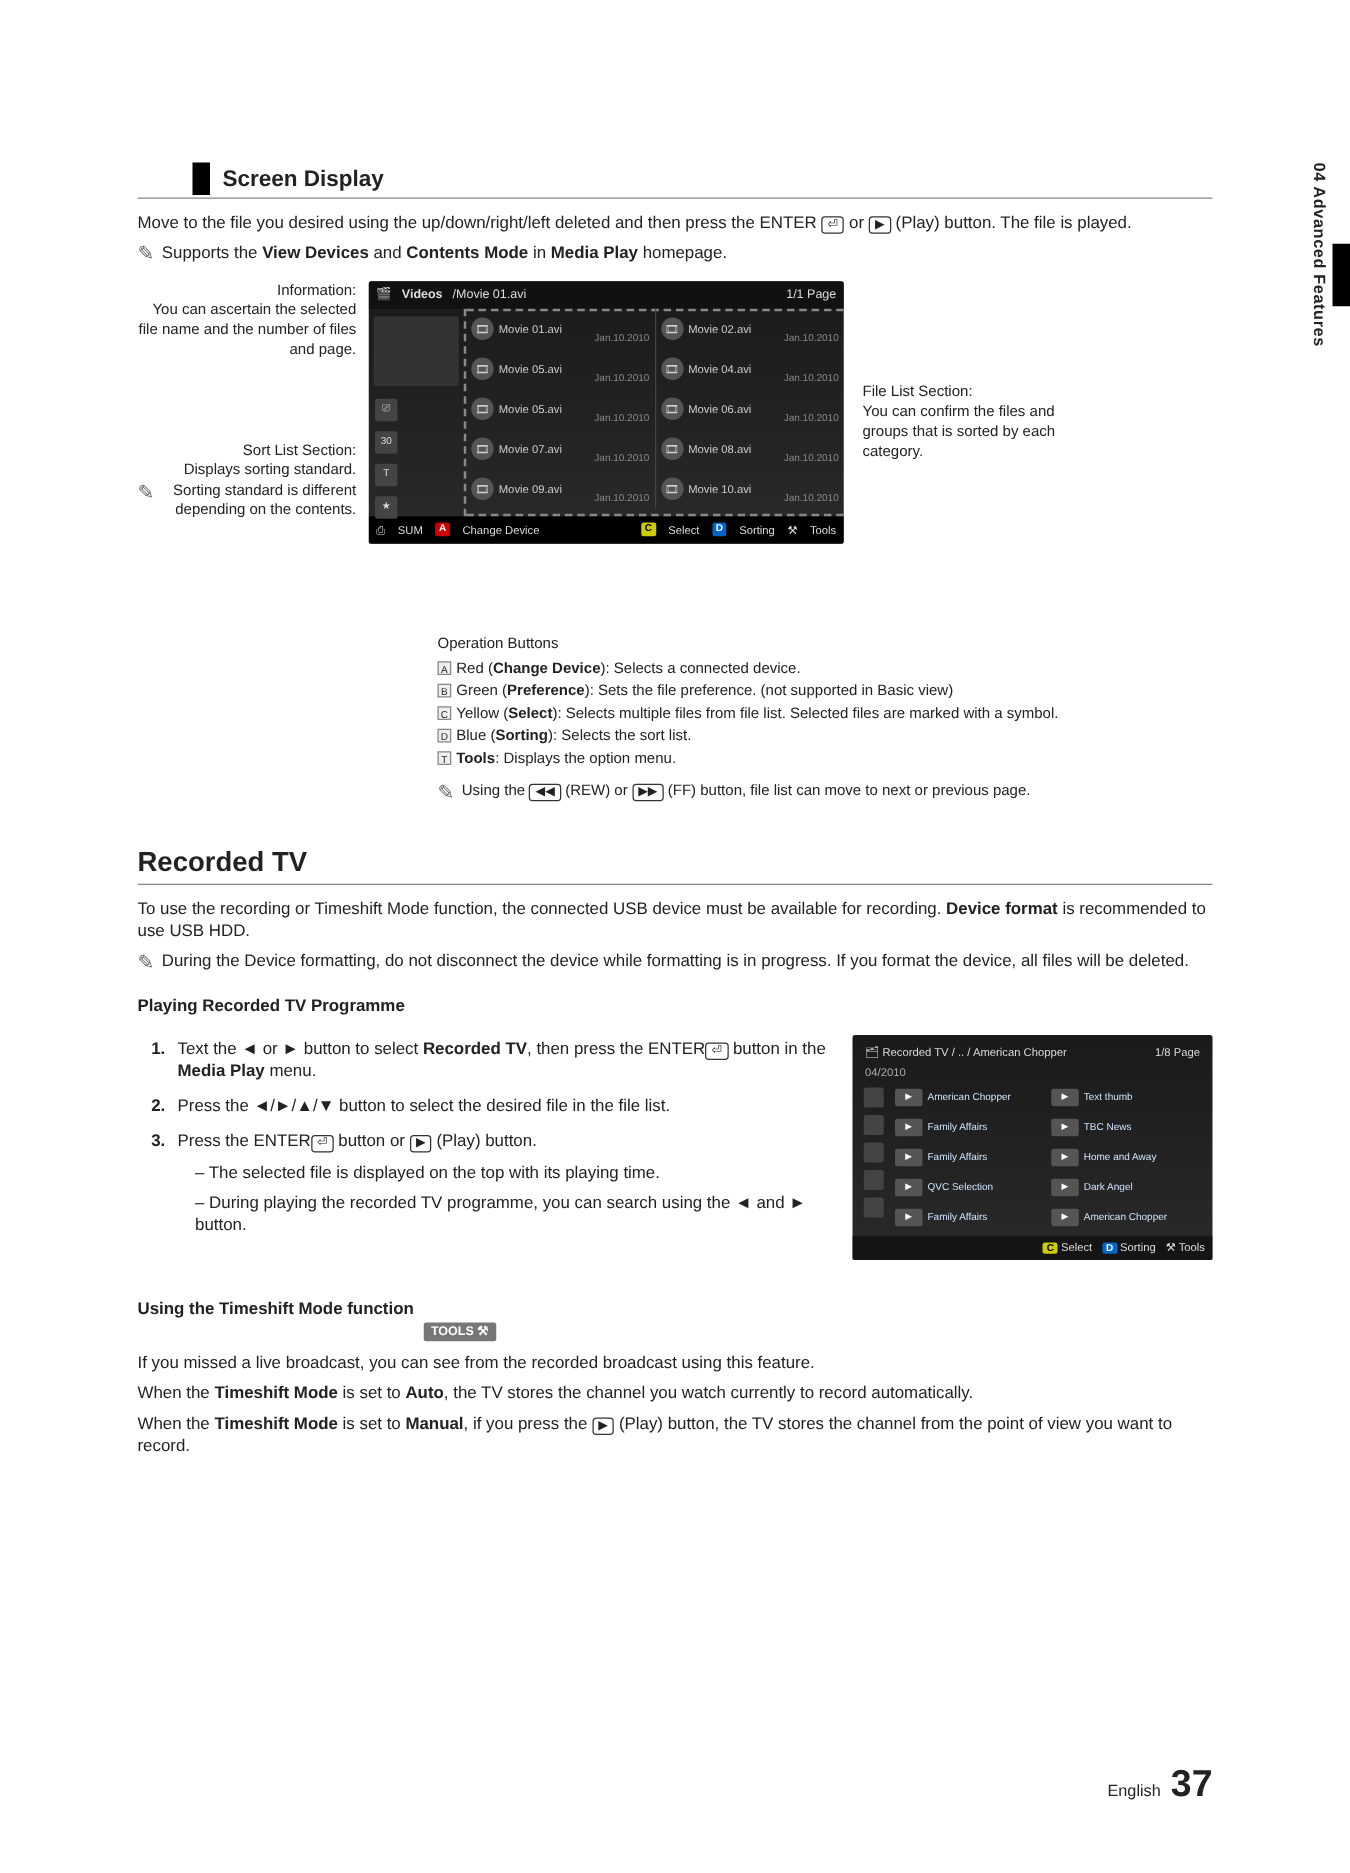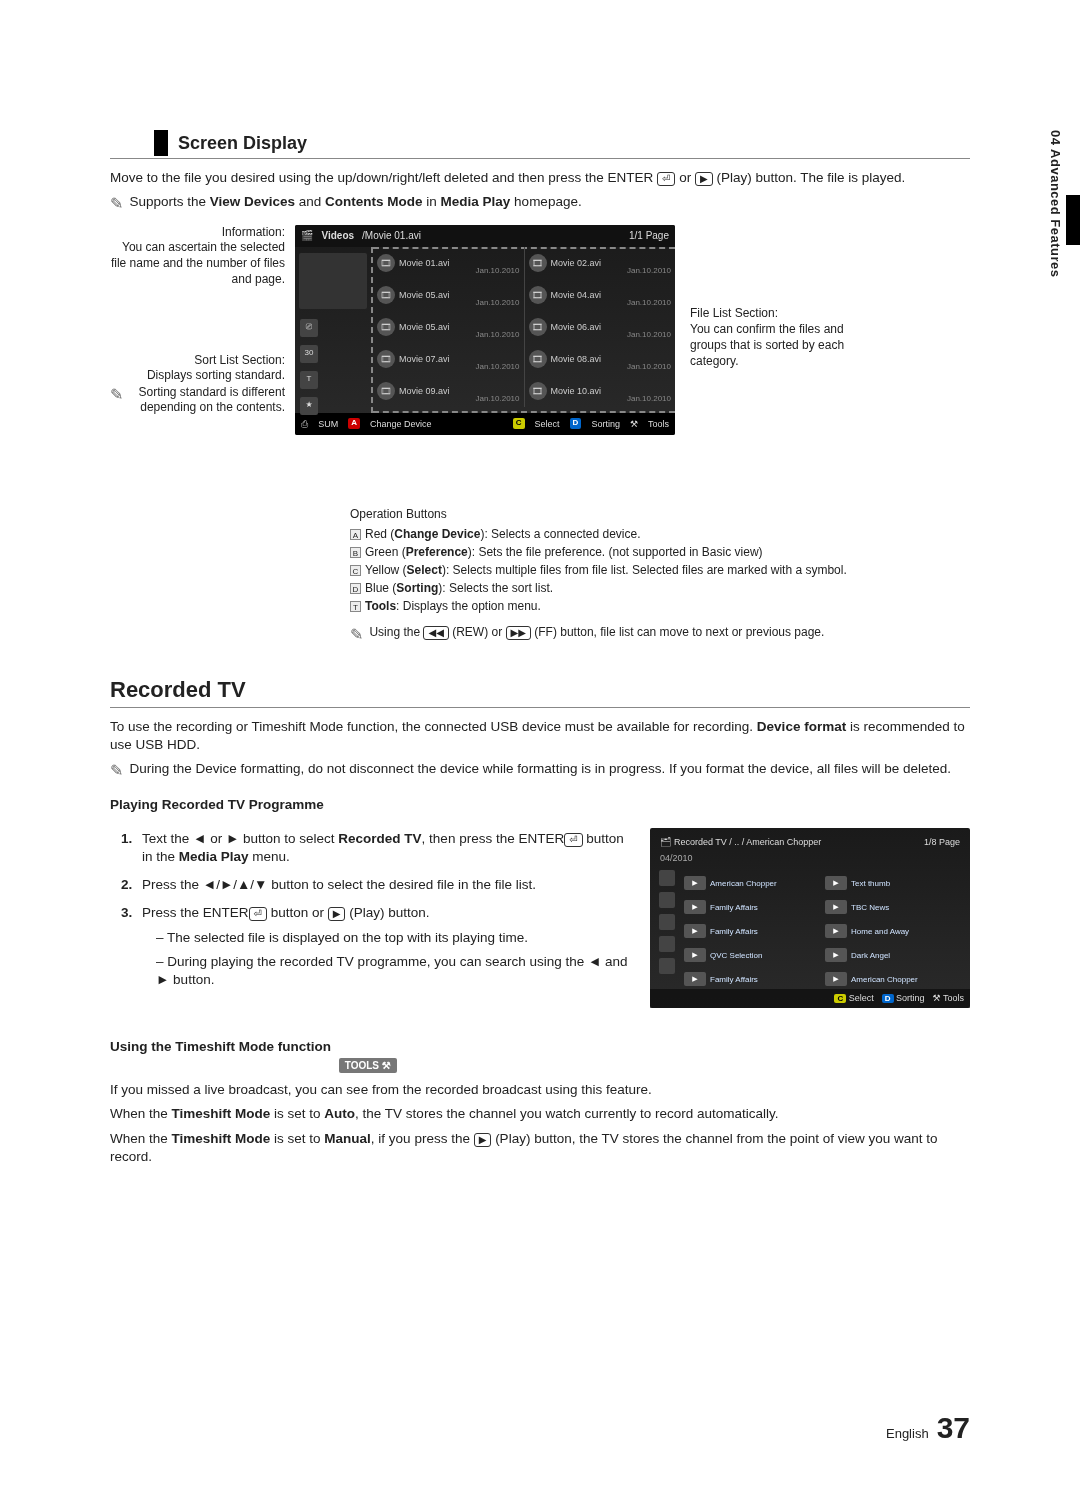--- a/index.html
+++ b/index.html
@@ -173,35 +173,35 @@
   ol > li::marker { font-weight: bold; }
   ul.dash { list-style: none; margin: 6px 0 0 14px; }
   ul.dash li::before { content: "– "; }
   ul.dash li { margin-bottom: 6px; }
 
   .sub-h { font-weight: bold; margin-top: 14px; margin-bottom: 8px; }
 
   .rec-area { display:flex; gap:20px; align-items:flex-start; }
   .rec-left { flex: 1; }
   .rec-mock {
-    width: 320px; height: 180px;
+    width: 288px; height: 180px;
     background: linear-gradient(#1a1a1a,#2a2a2a);
     color:#ddd; font-size:9px; border-radius:2px; flex:0 0 auto;
     margin-top: 6px;
     position: relative;
     padding: 6px;
   }
   .rec-top { font-size:9px; display:flex; justify-content:space-between; padding:2px 4px; }
   .rec-date { font-size:9px; padding: 2px 4px; color:#aaa; }
   .rec-body { display:flex; height: 120px; gap:4px; }
   .rec-side { width:22px; display:flex; flex-direction:column; gap:6px; align-items:center; padding-top:4px; }
   .rec-side .ic { width:16px;height:16px;background:#444;border-radius:2px; }
   .rec-list { flex:1; }
   .rec-row { display:flex; }
-  .rec-cell { flex:1; height:24px; display:flex; align-items:flex-end; gap:4px; padding:0 2px; }
+  .rec-cell { flex:1; height:24px; display:flex; align-items:center; gap:4px; padding:0 2px; }
   .rec-cell .th2 { width:22px;height:14px;background:#555;border-radius:2px;display:flex;align-items:center;justify-content:center;font-size:7px;color:#fff; }
   .rec-cell .txt { font-size:8px; color:#cfe3ff; }
   .rec-bottom { position:absolute; left:0; right:0; bottom:0; background:rgba(0,0,0,.5); font-size:9px; padding:3px 6px; display:flex; justify-content:flex-end; gap:8px; }
 
   .tools-pill { display:inline-block; background:#777; color:#fff; font-size:10px; padding:1px 6px; border-radius:2px; vertical-align:middle; margin-left:4px;margin-top:36px; }
 
   .footer { position:absolute; right:110px; bottom:50px; font-size:13px; display:flex; align-items:baseline; gap:8px; }
   .footer .num { font-size:30px; font-weight:bold; }
 </style>
 </head>

